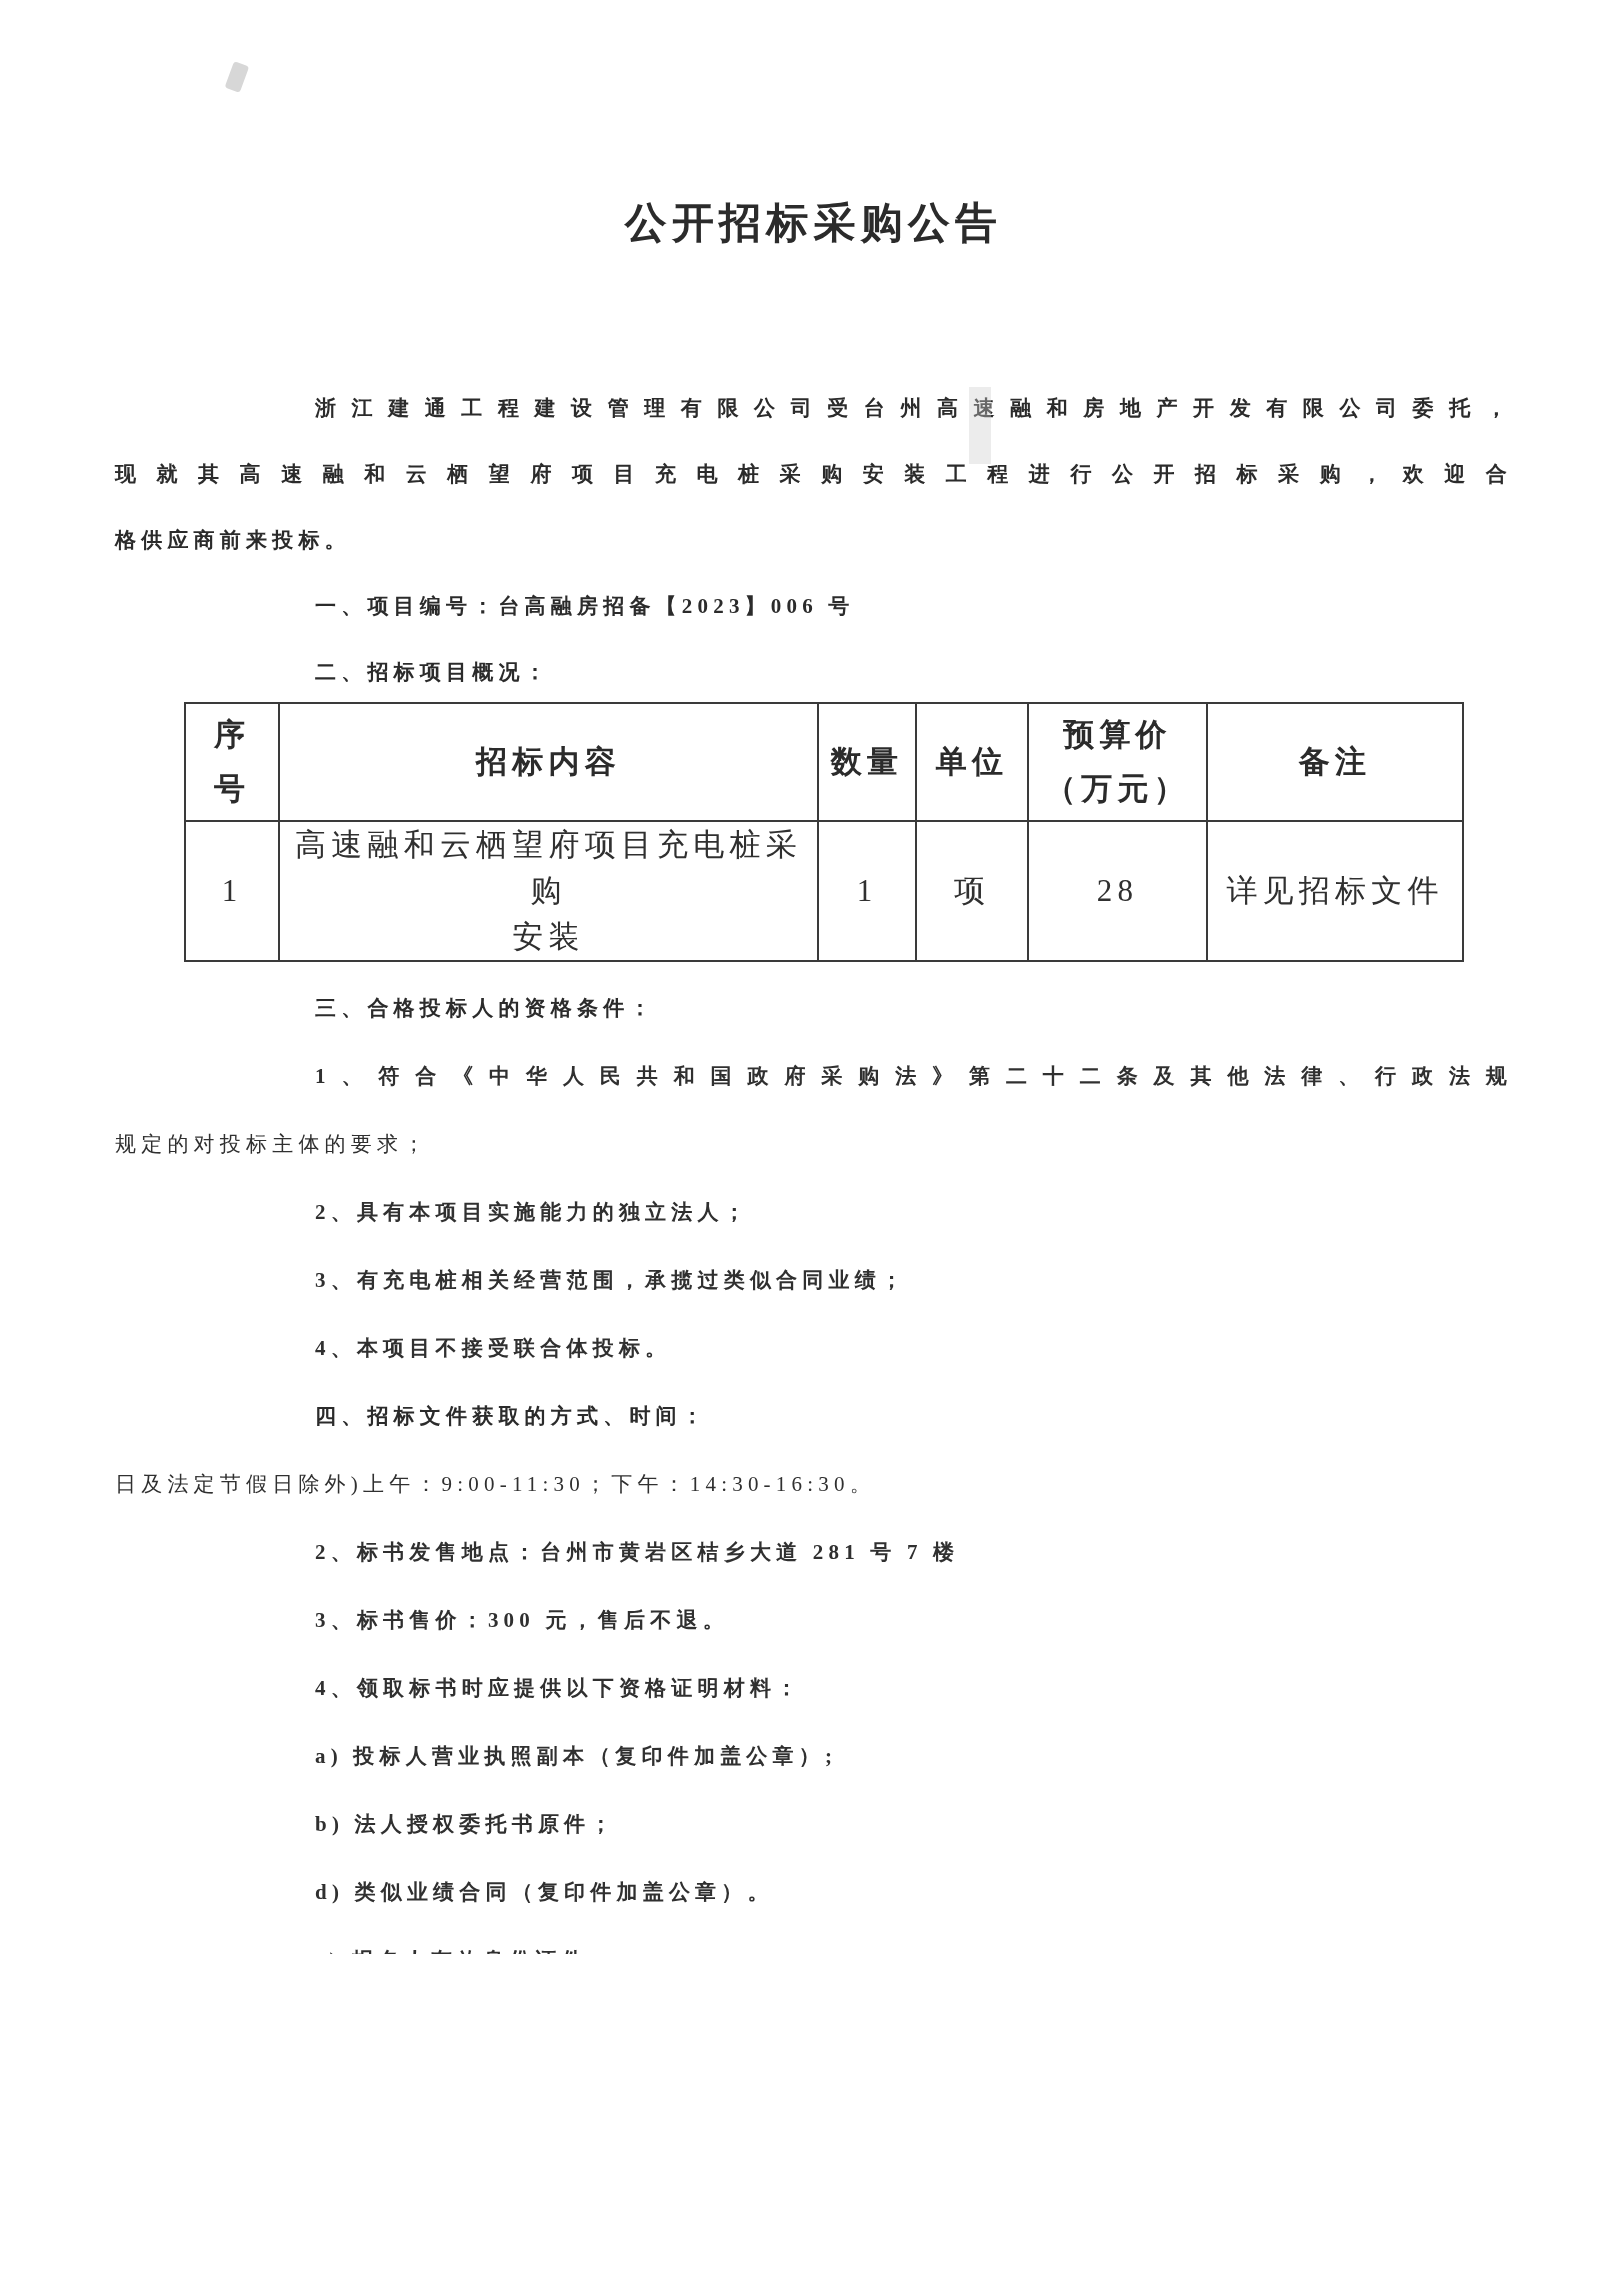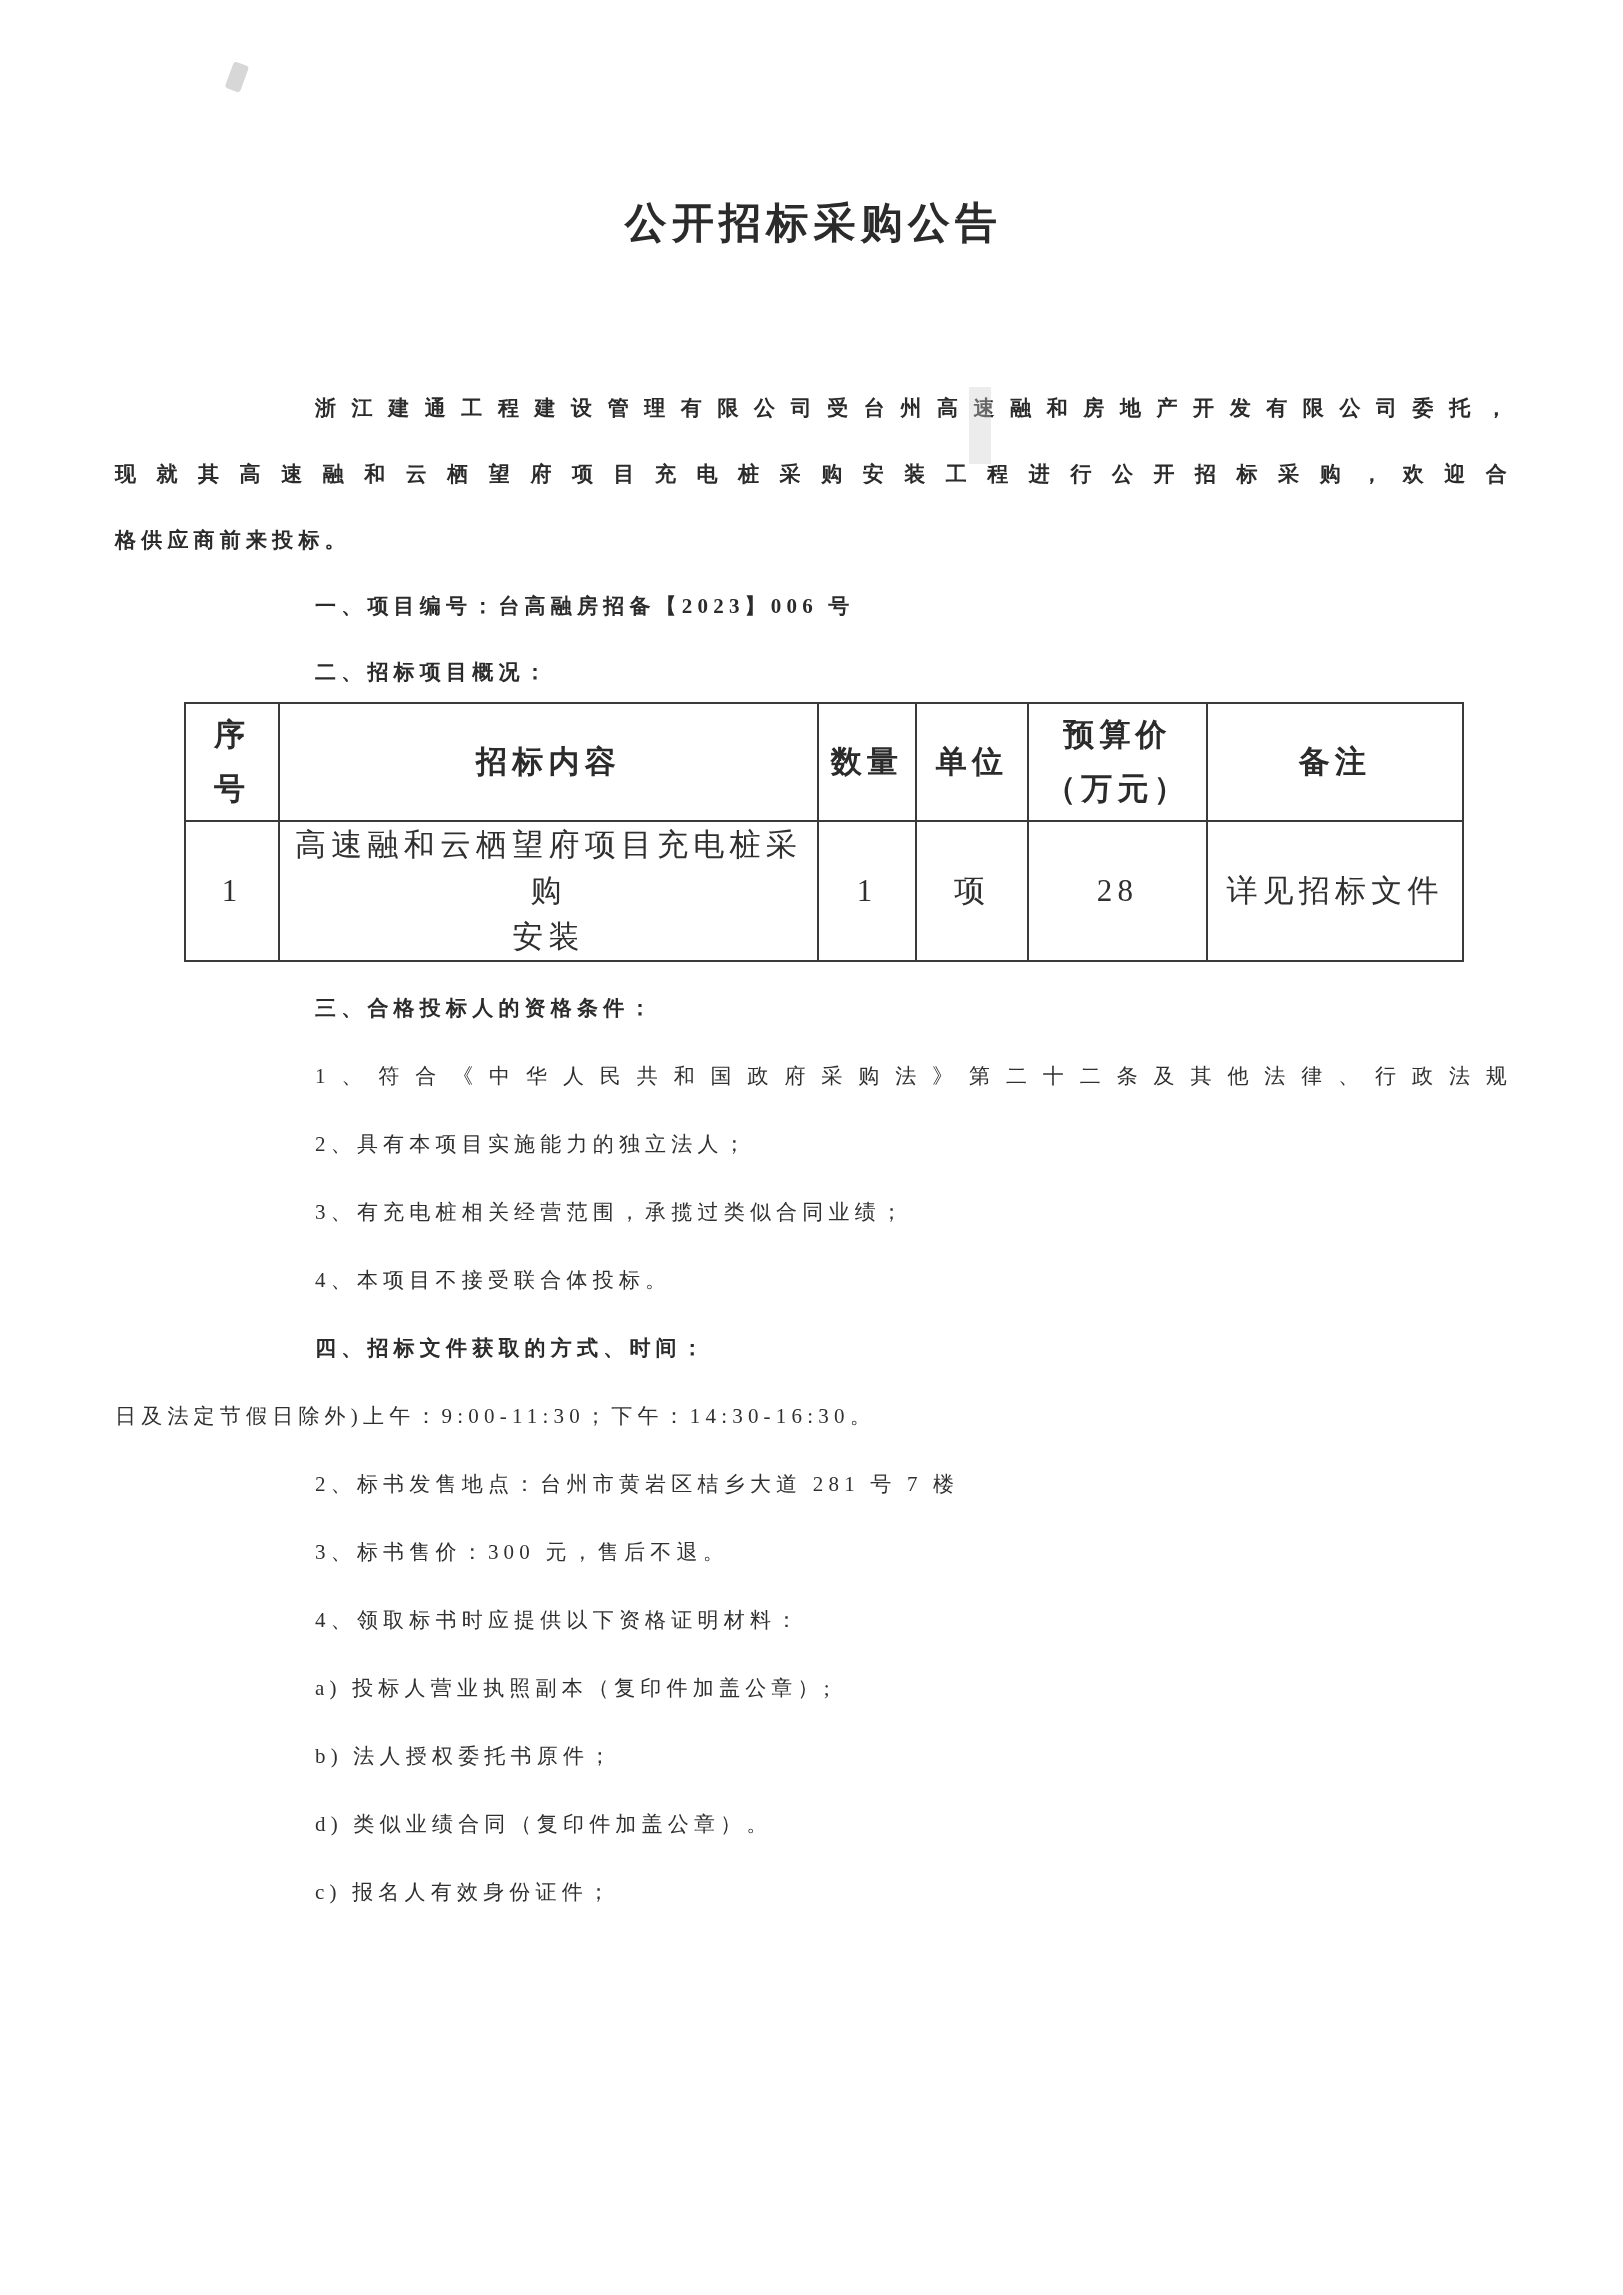--- a/index.html
+++ b/index.html
@@ -28,21 +28,21 @@
     margin: 194px 0 122px 0;
     font-size: 42px; line-height: 59px;
     font-weight: bold; text-align: center;
     letter-spacing: 5.2px; color: #2b2b2b;
   }
   .line {
     font-size: 21px; line-height: 66px;
     letter-spacing: 5.2px; white-space: nowrap;
   }
   .post-table .line { line-height: 68px; }
-  .indent { text-indent: 200px; }
+  .indent { text-indent: 200px; font-weight: bold; }
   .bold { font-weight: bold; color: #2b2b2b; }
   .just {
     white-space: normal;
     text-align: justify;
     text-align-last: justify;
     text-justify: inter-character;
   }
   table.overview {
     border-collapse: collapse;
     table-layout: fixed;
@@ -117,20 +117,21 @@
       <td>项</td>
       <td>28</td>
       <td>详见招标文件</td>
     </tr>
   </tbody>
     </table>
 
   <div class="post-table">
     <div class="line bold indent">三、合格投标人的资格条件：</div>
     <div class="line indent just">1、符合《中华人民共和国政府采购法》第二十二条及其他法律、行政法规</div>
+    <div class="line">规定的对投标主体的要求；</div>
     <div class="line indent">2、具有本项目实施能力的独立法人；</div>
     <div class="line indent">3、有充电桩相关经营范围，承揽过类似合同业绩；</div>
     <div class="line indent">4、本项目不接受联合体投标。</div>
 
     <div class="line bold indent">四、招标文件获取的方式、时间：</div>
     <div class="line">日及法定节假日除外)上午：9:00-11:30；下午：14:30-16:30。</div>
     <div class="line indent">2、标书发售地点：台州市黄岩区桔乡大道 281 号 7 楼</div>
     <div class="line indent">3、标书售价：300 元，售后不退。</div>
     <div class="line indent">4、领取标书时应提供以下资格证明材料：</div>
     <div class="line indent">a) 投标人营业执照副本（复印件加盖公章）;</div>

